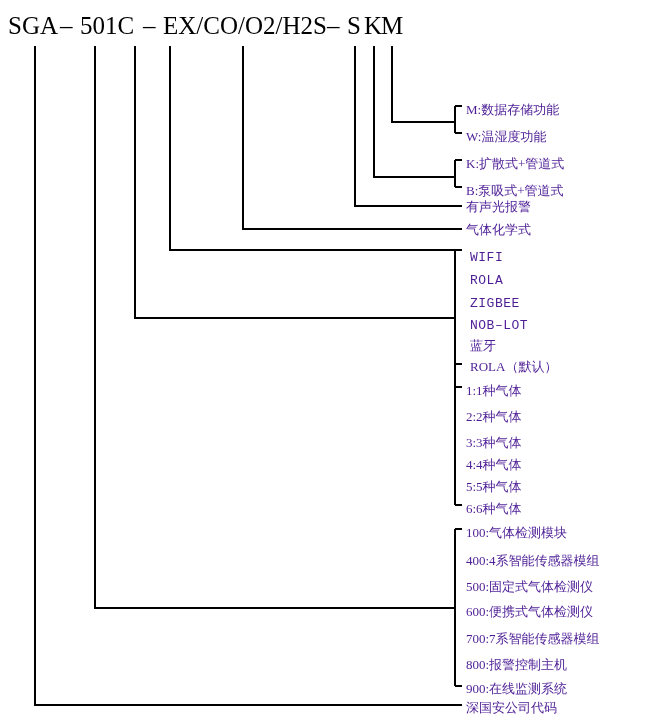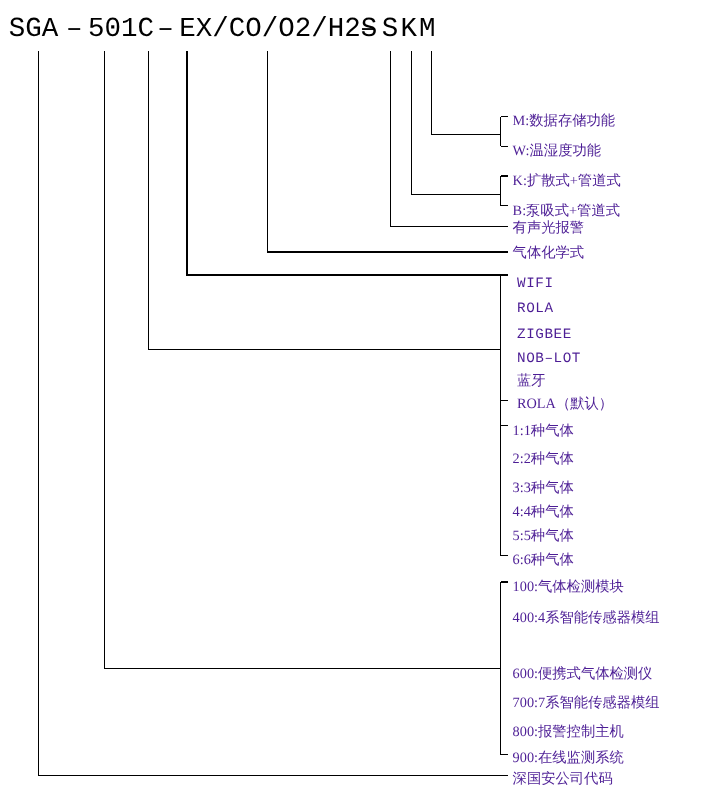--- a/index.html
+++ b/index.html
@@ -26,21 +26,21 @@
     width: 646px;
     height: 36px;
     font-family: "Liberation Sans", sans-serif;
     font-size: 25px;
     letter-spacing: 0px;
     white-space: nowrap;
   }
   .code-seg {
     position: absolute;
     top: 0;
-    font-family: Liberation Mono, monospace;
+    font-family: Liberation Serif, serif;
     font-size: 25px;
     color: #000;
   }
   
   svg.lines {
     position: absolute;
     left: 0;
     top: 0;
     width: 646px;
     height: 722px;
@@ -129,20 +129,21 @@
 
   <div class="lbl" style="left:466px; top:383px">1:1种气体</div>
   <div class="lbl" style="left:466px; top:409px">2:2种气体</div>
   <div class="lbl" style="left:466px; top:435px">3:3种气体</div>
   <div class="lbl" style="left:466px; top:457px">4:4种气体</div>
   <div class="lbl" style="left:466px; top:479px">5:5种气体</div>
   <div class="lbl" style="left:466px; top:501px">6:6种气体</div>
 
   <div class="lbl" style="left:466px; top:525px">100:气体检测模块</div>
   <div class="lbl" style="left:466px; top:553px">400:4系智能传感器模组</div>
+  <div class="lbl" style="left:466px; top:579px">500:固定式气体检测仪</div>
   <div class="lbl" style="left:466px; top:604px">600:便携式气体检测仪</div>
   <div class="lbl" style="left:466px; top:631px">700:7系智能传感器模组</div>
   <div class="lbl" style="left:466px; top:657px">800:报警控制主机</div>
   <div class="lbl" style="left:466px; top:681px">900:在线监测系统</div>
 
   <div class="lbl" style="left:466px; top:700px">深国安公司代码</div>
 
 </div>
 
 </body></html>

